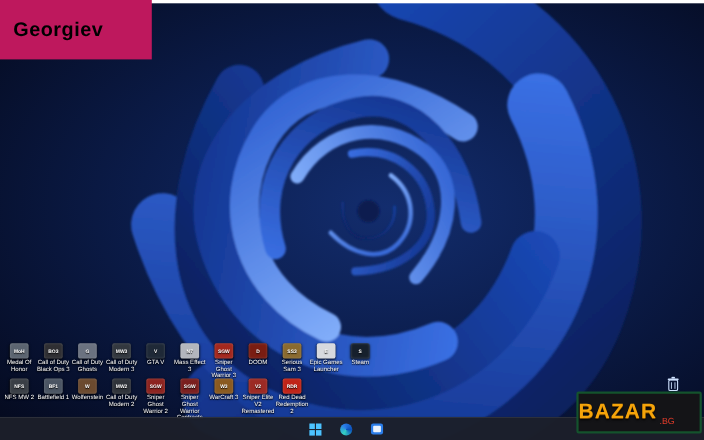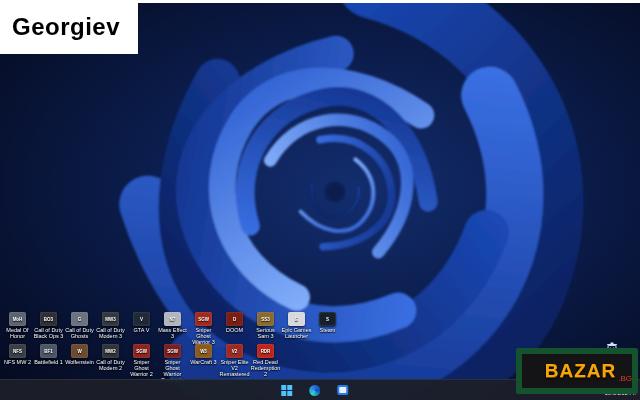--- a/index.html
+++ b/index.html
@@ -8,25 +8,25 @@
     font-family:"Liberation Sans",sans-serif;
     background:#06102c;
     user-select:none;
   }
   
   .wallpaper{position:absolute;inset:0;z-index:0;}
   
   .topline{position:absolute;top:0;left:0;width:640px;height:3px;background:#ffffff;z-index:5;}
   .name-watermark{
     position:absolute;top:0;left:0;z-index:6;
-    background:#ffffff;color:#000;
+    background:#be185d;color:#000;
     width:138px;height:54px;
     display:flex;align-items:center;
     padding-left:12px;box-sizing:border-box;
-    font-size:24px;font-weight:bold;letter-spacing:.5px;
+    font-size:18px;font-weight:bold;letter-spacing:.5px;
   }
   
   .icon-row{position:absolute;left:2px;display:flex;z-index:4;}
   #row1{top:312px;}
   #row2{top:344px;}
   .dicon{width:31px;display:flex;flex-direction:column;align-items:center;cursor:pointer;}
   .tile{
     width:17px;height:14px;border-radius:2px;
     display:flex;align-items:center;justify-content:center;
     font-size:4.5px;font-weight:bold;color:#fff;
@@ -60,22 +60,22 @@
   .store:before{content:"";position:absolute;top:2px;left:2px;right:2px;bottom:2px;background:#fff;opacity:.9;border-radius:1px;}
   .tray{position:absolute;right:3px;display:flex;align-items:center;gap:5px;height:20px;}
   .tray .chev{color:#e7e9ee;font-size:8px;line-height:8px;cursor:pointer;}
   .tray .lang{color:#e7e9ee;font-size:6.5px;cursor:pointer;padding:1px 2px;}
   .tray svg{display:block;cursor:pointer;}
   .clock{color:#e7e9ee;font-size:6px;line-height:1.25;text-align:right;cursor:pointer;padding-right:1px;}
   
   .bazar{
     position:absolute;right:2px;bottom:6px;z-index:9;
     width:110px;height:34px;background:#141417;
-    border:6px solid #14532d;border-radius:2px;
-    display:flex;align-items:center;justify-content:flex-end;gap:2px;
+    border:2px solid #14532d;border-radius:2px;
+    display:flex;align-items:center;justify-content:flex-start;gap:2px;
   }
   .bazar .main{
     color:#f5a40a;font-size:19px;font-weight:900;letter-spacing:1px;
     text-shadow:0 1px 0 #7a4a00,0 2px 2px #000;
     font-family:"Liberation Sans",sans-serif;
   }
   .bazar .suffix{color:#e23c2a;font-size:8px;font-weight:normal;align-self:flex-end;margin-bottom:5px;}
 </style>
 </head>
 <body>

